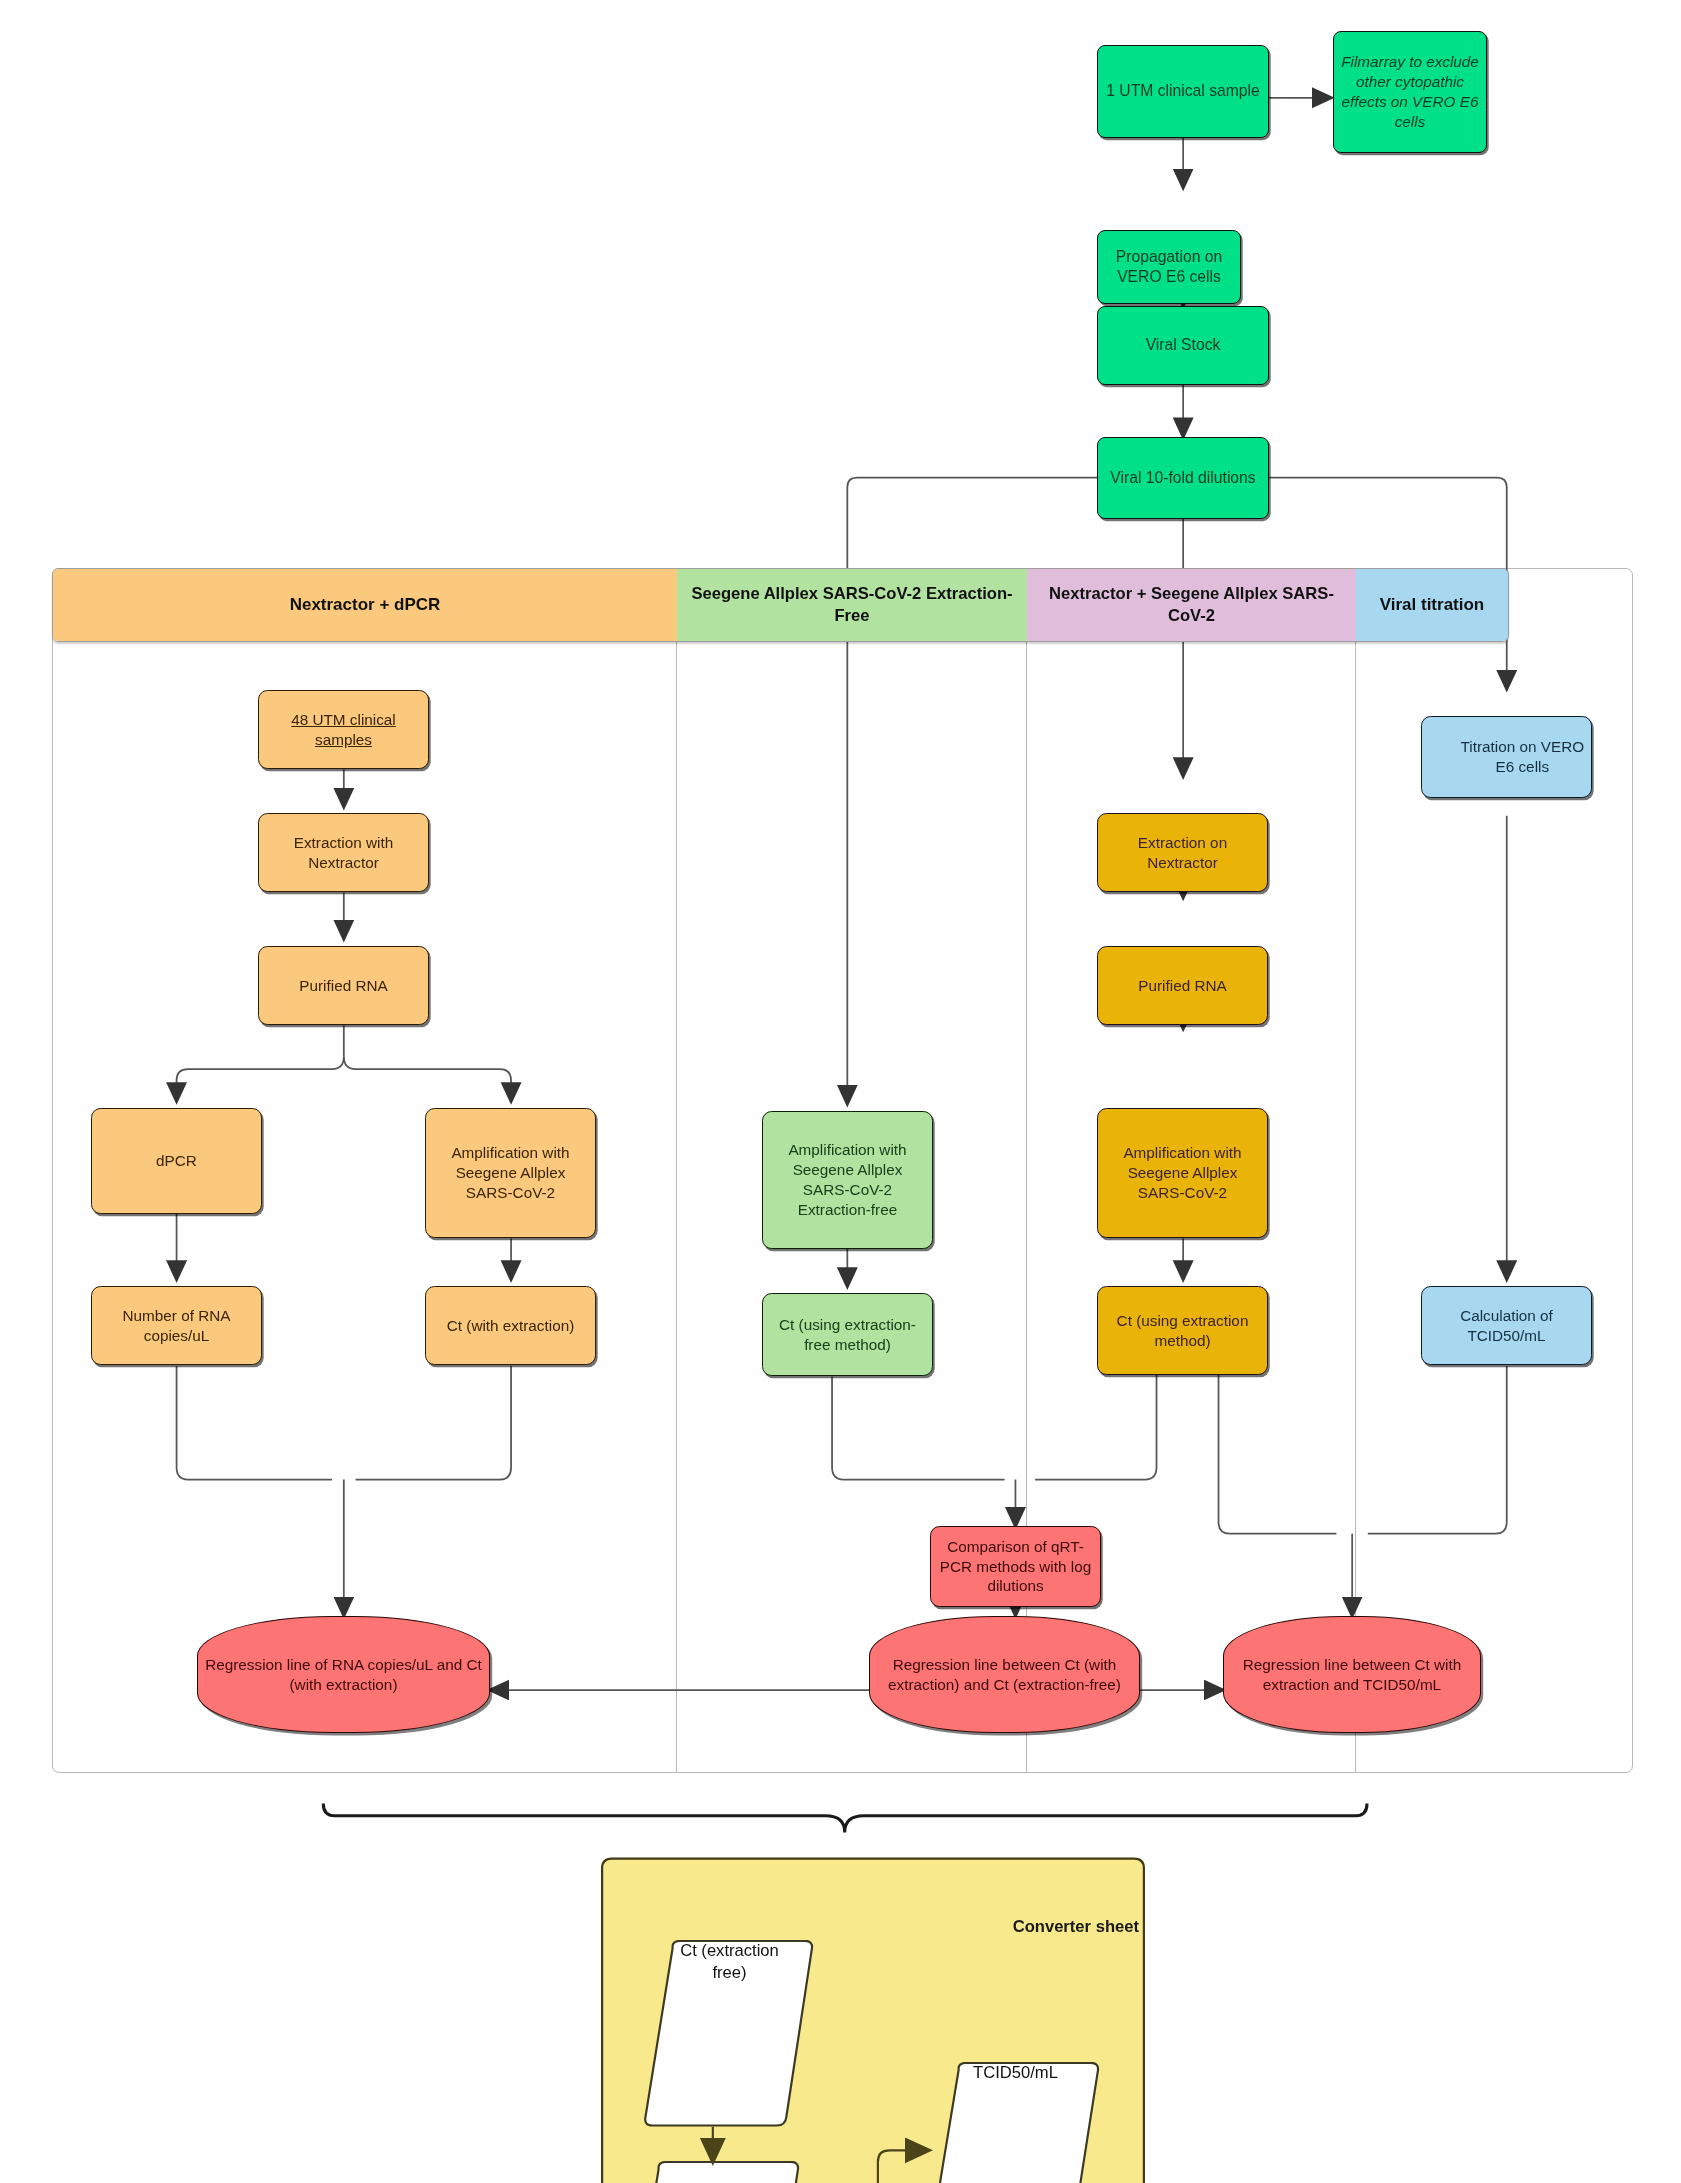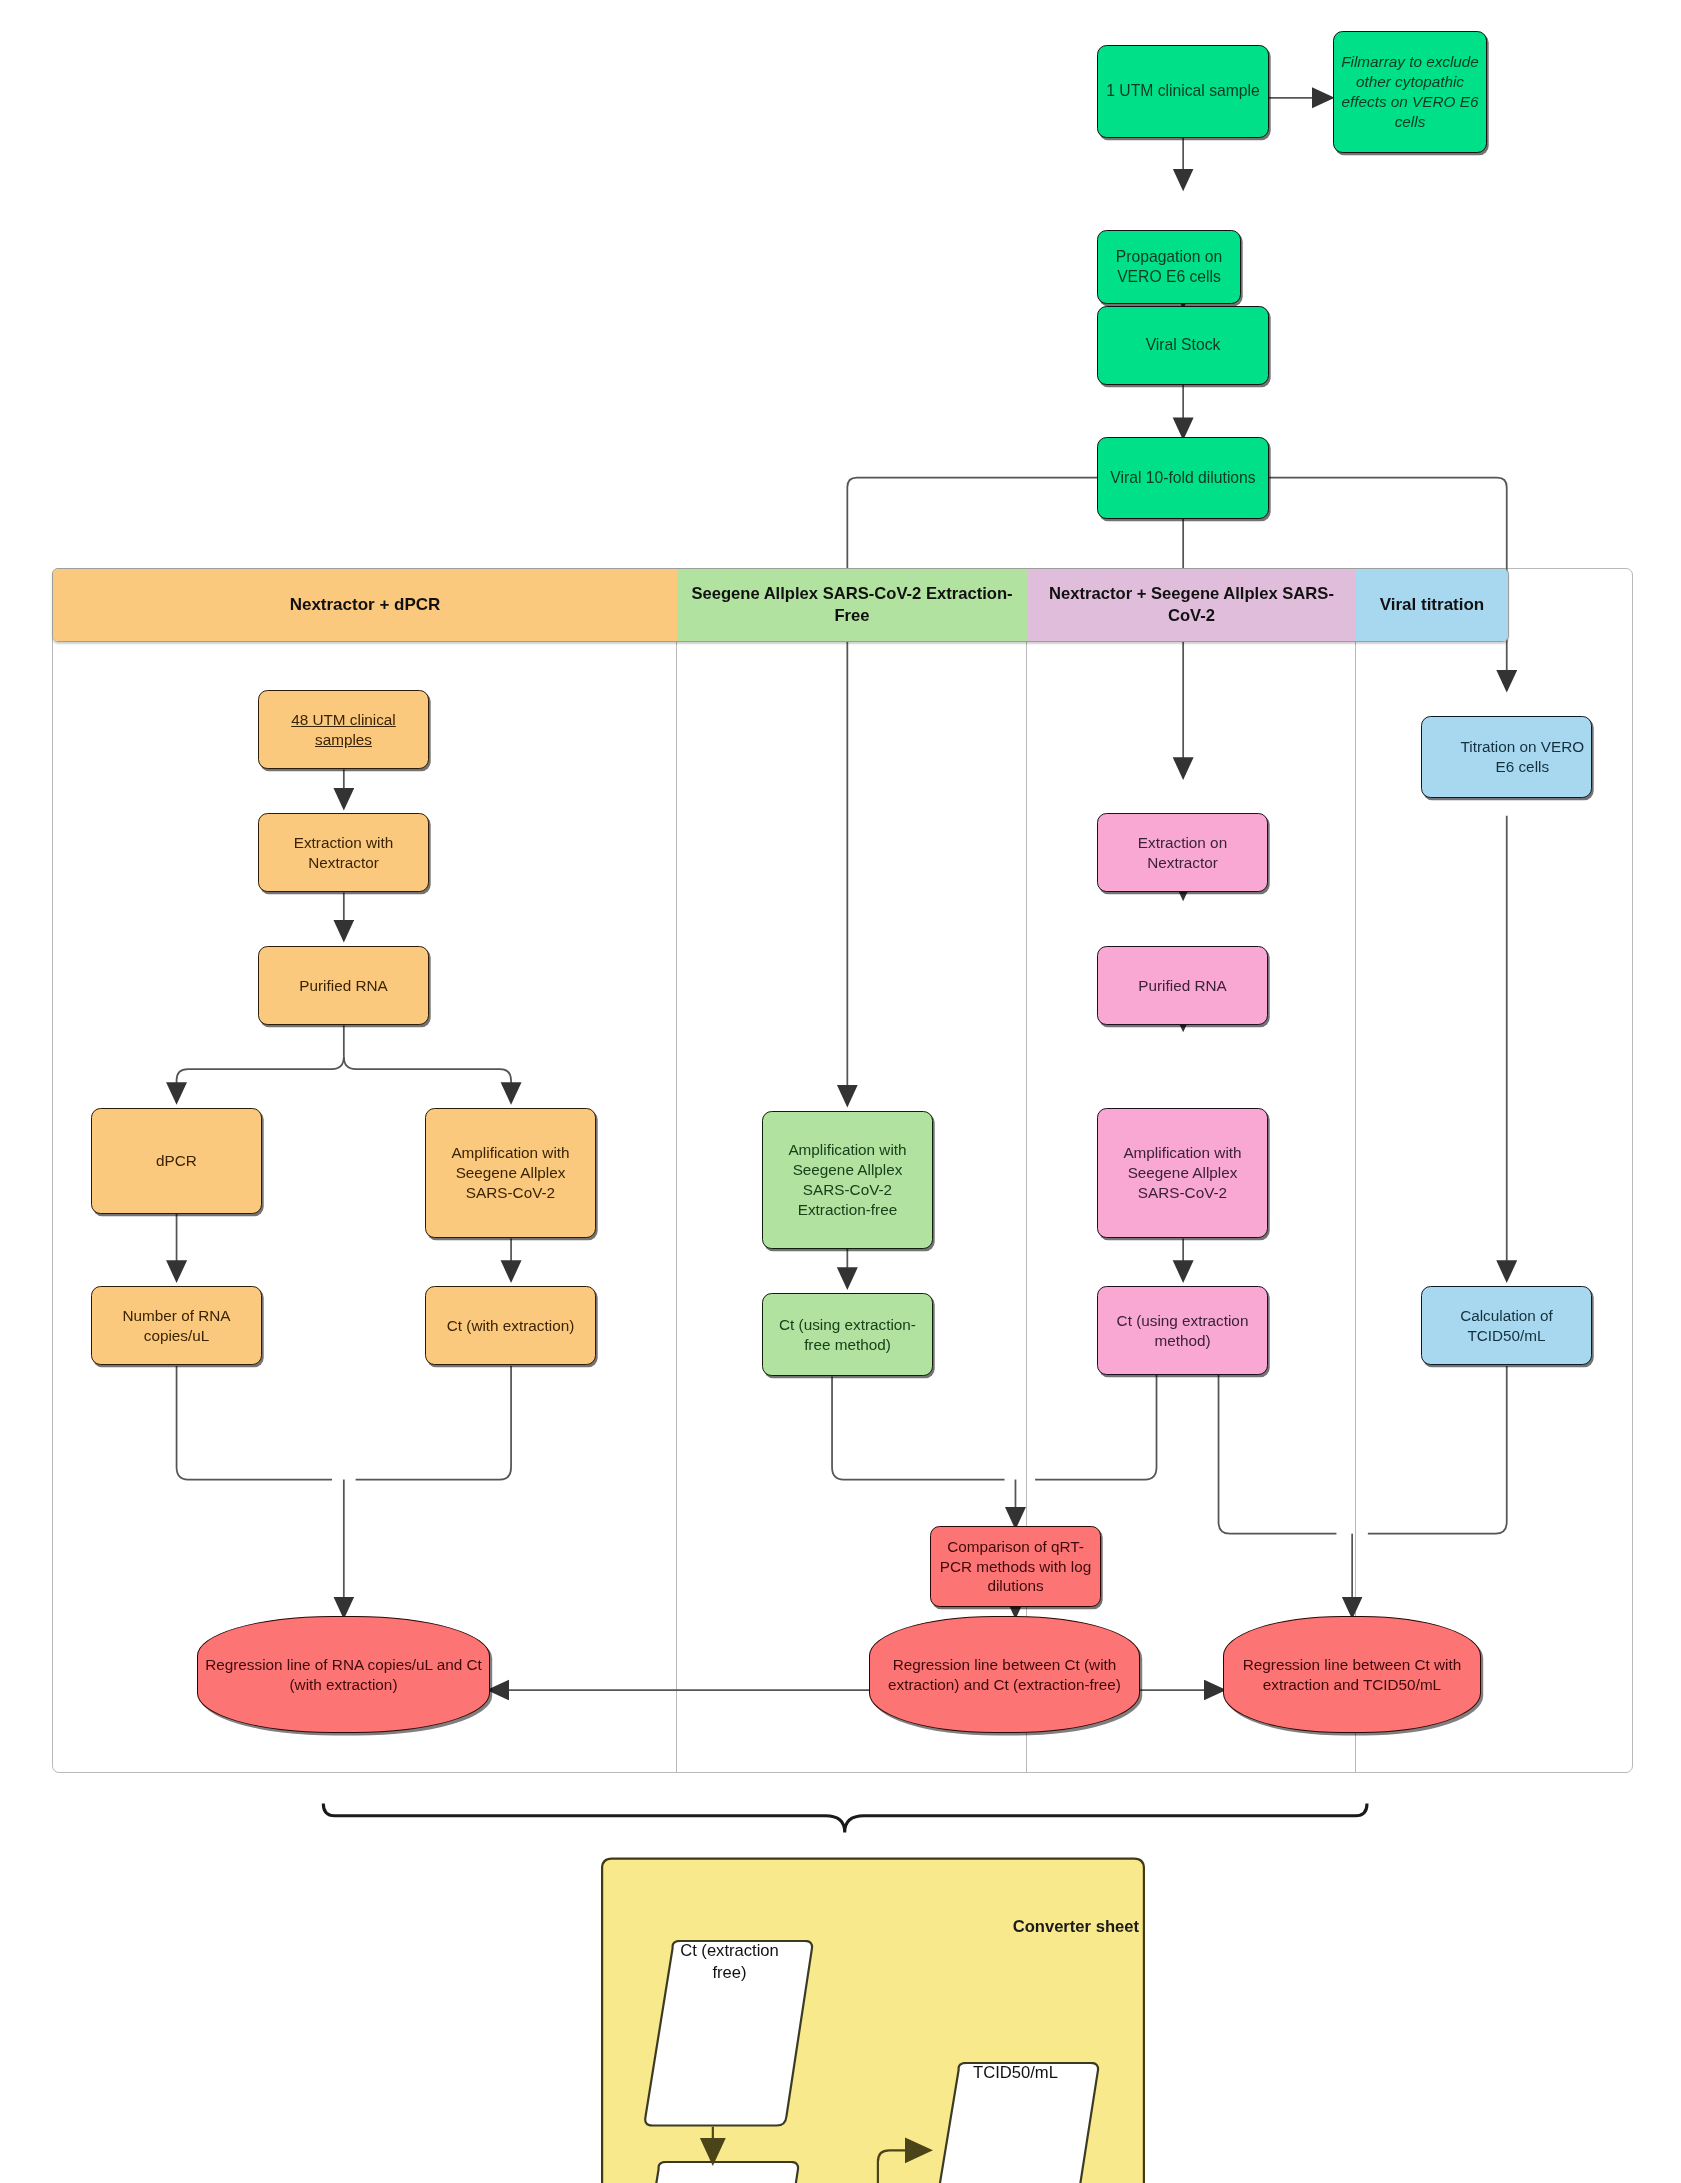--- a/index.html
+++ b/index.html
@@ -15,24 +15,24 @@
     text-align:center;
     border:1.7px solid #1b1b1b;
     border-radius:9.6px;
     box-shadow:1.7px 2.2px 0 rgba(0,0,0,.55);
     line-height:1.30;
     padding:2.6px 4.4px;
     z-index:6;
   }
   .node span{display:block;width:100%;}
 
-  .green  {background:#00e089;border-color:#111;color:#0c3a22;}
+  .green  {background:#00e089;border-color:#111;color:#0c3a22;border-radius:8px;}
   .orange {background:#fbc97d;border-color:#2b1c05;color:#3a2405;}
   .lgreen {background:#b2e2a0;border-color:#0f1f0b;color:#18401a;}
-  .purple {background:#f9a8d4;border-color:#1d1020;color:#3c2238;}
+  .purple {background:#eab308;border-color:#1d1020;color:#3c2238;}
   .blue   {background:#a7d8f0;border-color:#0d1a24;color:#14303f;}
   .red    {background:#fd7474;border-color:#2a0707;color:#3d0b0b;}
 
   
   .pill{border-radius:46% / 34%;box-shadow:2.2px 2.6px 0 rgba(0,0,0,.5);}
 
   
   #lane-frame{
     position:absolute;
     border:1.3px solid #b9b9b9;

